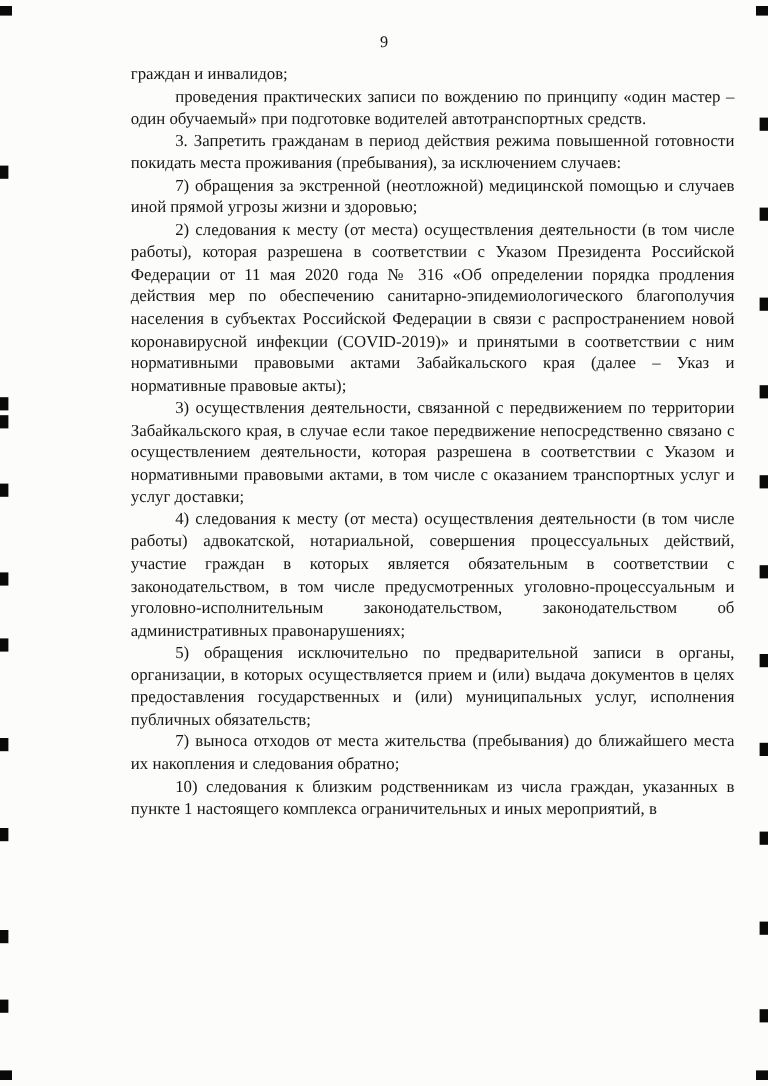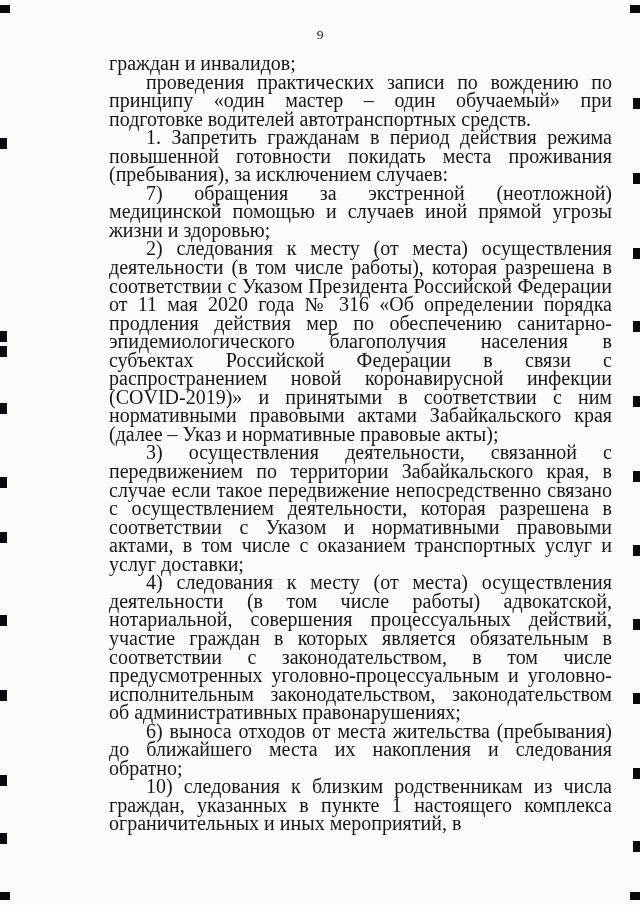--- a/index.html
+++ b/index.html
@@ -23,21 +23,21 @@
     left: 0;
     width: 100%;
     text-align: center;
     font-size: 13.5px;
   }
   .content {
     position: absolute;
     top: 54px;
     left: 109px;
     width: 503px;
-    font-size: 20px;
+    font-size: 14px;
     line-height: 18.55px;
     text-align: justify;
     text-justify: inter-word;
   }
   .content p {
     margin: 0;
     padding: 0;
     text-indent: 37px;
   }
   .content p.no-indent {
@@ -56,26 +56,27 @@
 </head>
 <body>
 
 <div class="page">
 
   <div class="page-number">9</div>
 
   <div class="content">
     <p class="no-indent">граждан и инвалидов;</p>
     <p>проведения практических записи по вождению по принципу «один мастер – один обучаемый» при подготовке водителей автотранспортных средств.</p>
-    <p>1. Запретить гражданам в период действия режима повышенной готовности покидать места проживания (пребывания), за исключением случаев:</p>
+    <p>3. Запретить гражданам в период действия режима повышенной готовности покидать места проживания (пребывания), за исключением случаев:</p>
     <p>7) обращения за экстренной (неотложной) медицинской помощью и случаев иной прямой угрозы жизни и здоровью;</p>
     <p>2) следования к месту (от места) осуществления деятельности (в том числе работы), которая разрешена в соответствии с Указом Президента Российской Федерации от 11 мая 2020 года № 316 «Об определении порядка продления действия мер по обеспечению санитарно-эпидемиологического благополучия населения в субъектах Российской Федерации в связи с распространением новой коронавирусной инфекции (COVID-2019)» и принятыми в соответствии с ним нормативными правовыми актами Забайкальского края (далее – Указ и нормативные правовые акты);</p>
     <p>3) осуществления деятельности, связанной с передвижением по территории Забайкальского края, в случае если такое передвижение непосредственно связано с осуществлением деятельности, которая разрешена в соответствии с Указом и нормативными правовыми актами, в том числе с оказанием транспортных услуг и услуг доставки;</p>
     <p>4) следования к месту (от места) осуществления деятельности (в том числе работы) адвокатской, нотариальной, совершения процессуальных действий, участие граждан в которых является обязательным в соответствии с законодательством, в том числе предусмотренных уголовно-процессуальным и уголовно-исполнительным законодательством, законодательством об административных правонарушениях;</p>
-    <p>6) выноса отходов от места жительства (пребывания) до ближайшего места их накопления и следования обратно;</p>
+    <p>5) обращения исключительно по предварительной записи в органы, организации, в которых осуществляется прием и (или) выдача документов в целях предоставления государственных и (или) муниципальных услуг, исполнения публичных обязательств;</p>
+    <p>7) выноса отходов от места жительства (пребывания) до ближайшего места их накопления и следования обратно;</p>
     <p>10) следования к близким родственникам из числа граждан, указанных в пункте 1 настоящего комплекса ограничительных и иных мероприятий, в</p>
   </div>
 
   <div>
     <div class="mark left corner" style="top:5px"></div>
     <div class="mark left" style="top:138px"></div>
     <div class="mark left" style="top:331px"></div>
     <div class="mark left" style="top:346px"></div>
     <div class="mark left" style="top:403px"></div>
     <div class="mark left" style="top:477px"></div>

